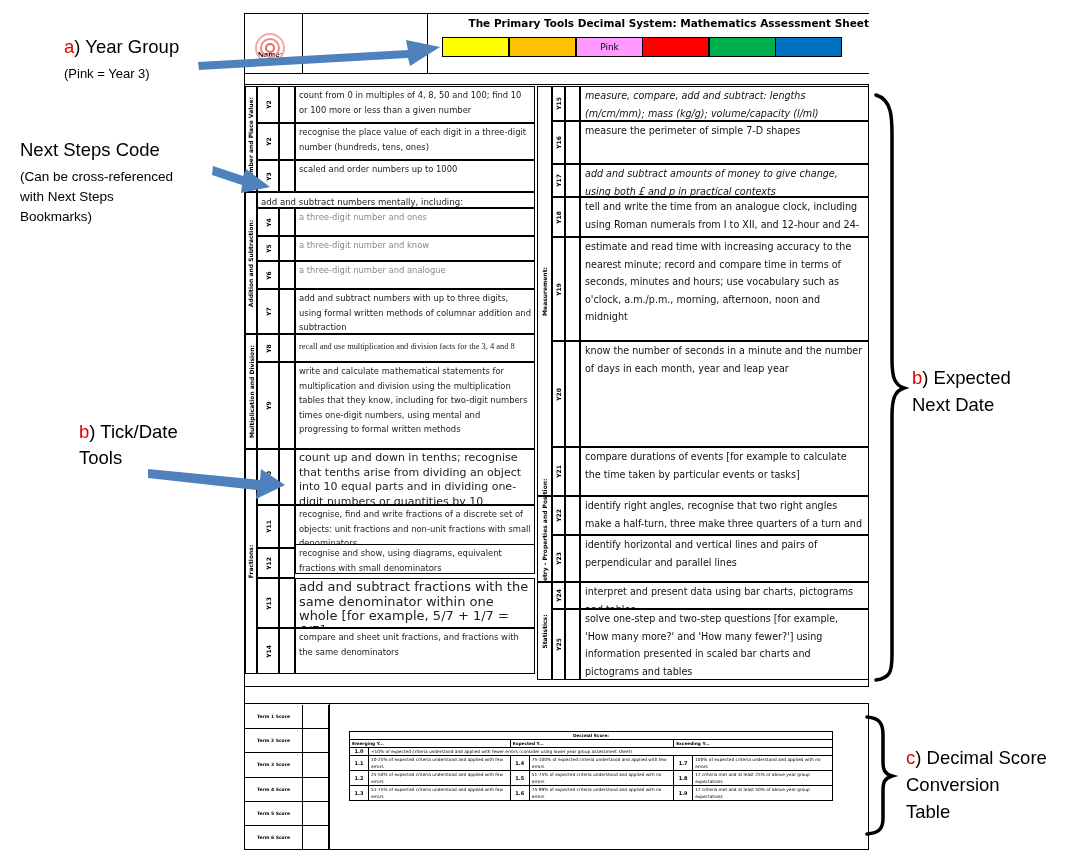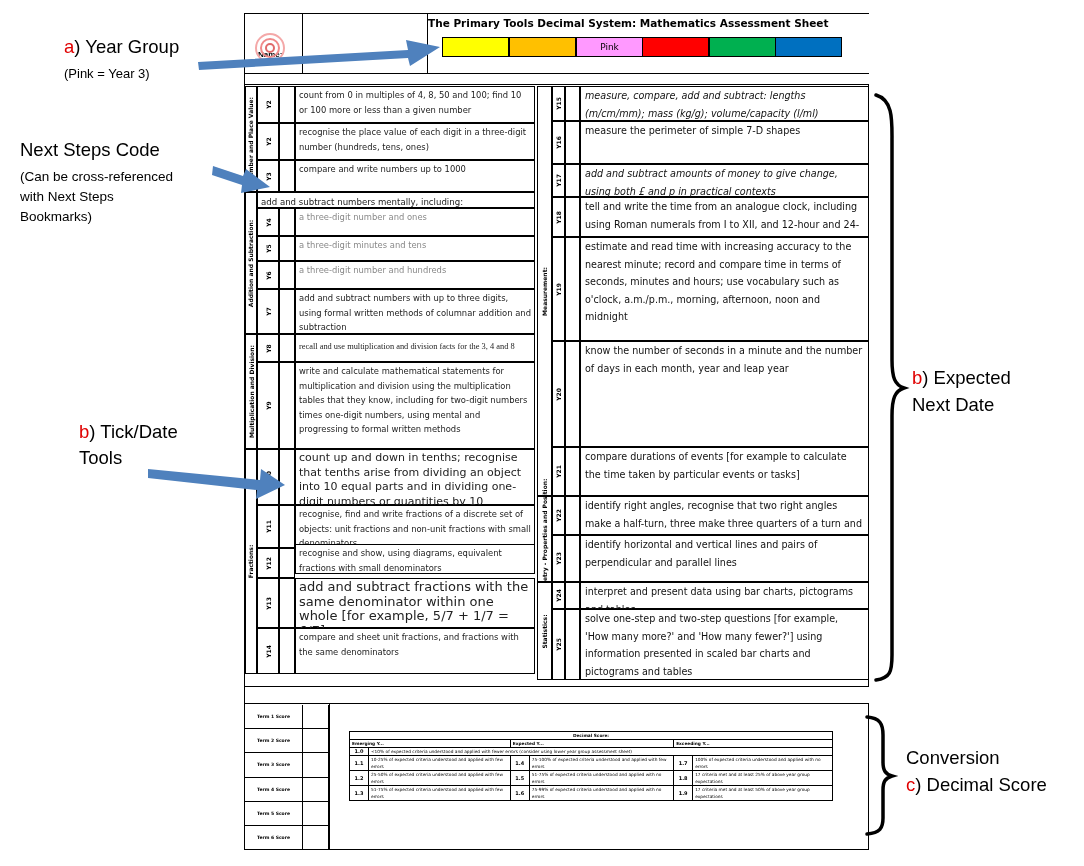--- a/index.html
+++ b/index.html
@@ -31,21 +31,21 @@
   <div class="cell" style="left:0;top:0;width:58px;height:60px;border-width:0 1px 1px 0;">
     <div class="small" style="position:absolute;left:13px;top:4px;font-weight:bold;font-size:8px;">Name:</div>
     <svg style="position:absolute;left:9px;top:18px;" width="32" height="32">
       <circle cx="16" cy="16" r="14" fill="none" stroke="#f4a8a8" stroke-width="2"></circle>
       <circle cx="16" cy="16" r="9" fill="none" stroke="#f08a8a" stroke-width="2"></circle>
       <circle cx="16" cy="16" r="4" fill="none" stroke="#e06a6a" stroke-width="2"></circle>
     </svg>
   </div>
   <div class="cell" style="left:58px;top:0;width:125px;height:60px;border-width:0 1px 1px 0;"></div>
   <div class="cell" style="left:183px;top:0;width:441px;height:60px;border-width:0 0 1px 0;">
-    <div class="title" style="position:absolute;left:0;right:0;top:3px;text-align:left;">The Primary Tools Decimal System: Mathematics Assessment Sheet</div>
+    <div class="title" style="position:absolute;left:0;right:0;top:3px;text-align:right;">The Primary Tools Decimal System: Mathematics Assessment Sheet</div>
     <div id="ygBar">
         <div class="yg" style="left: 14px; width: 67px; background: rgb(255, 255, 0);"></div>
         <div class="yg" style="left: 81px; width: 67px; background: rgb(255, 192, 0);"></div>
         <div class="yg" style="left: 148px; width: 67px; background: rgb(255, 153, 255);">Pink</div>
         <div class="yg" style="left: 214px; width: 67px; background: rgb(255, 0, 0);"></div>
         <div class="yg" style="left: 281px; width: 67px; background: rgb(0, 176, 80);"></div>
         <div class="yg" style="left: 347px; width: 67px; background: rgb(0, 112, 192);"></div>
       </div>
   </div>
   <div class="cell" style="left:0;top:60px;width:624px;height:11px;border-width:0 0 1px 0;">
@@ -72,37 +72,37 @@
       <div class="cell txt" style="left:50px;top:72px;width:240px;height:37px;font-size:8.4px;line-height:14.5px;">count from 0 in multiples of 4, 8, 50 and 100; find 10 or 100 more or less than a given number</div>
       <div class="cell code" style="left:12px;top:109px;width:22px;height:37px;">
         <span>Y2</span>
       </div>
       <div class="cell" style="left:34px;top:109px;width:16px;height:37px;"></div>
       <div class="cell txt" style="left:50px;top:109px;width:240px;height:37px;font-size:8.4px;line-height:14.5px;">recognise the place value of each digit in a three-digit number (hundreds, tens, ones)</div>
       <div class="cell code" style="left:12px;top:146px;width:22px;height:32px;">
         <span>Y3</span>
       </div>
       <div class="cell" style="left:34px;top:146px;width:16px;height:32px;"></div>
-      <div class="cell txt" style="left:50px;top:146px;width:240px;height:32px;font-size:8.4px;line-height:14.5px;">compare and write numbers up to 1000</div>
+      <div class="cell txt" style="left:50px;top:146px;width:240px;height:32px;font-size:8.4px;line-height:14.5px;">scaled and order numbers up to 1000</div>
       <div class="cell txt" style="left:12px;top:178px;width:278px;height:16px;font-size:8.6px;">add and subtract numbers mentally, including:</div>
       <div class="cell code" style="left:12px;top:194px;width:22px;height:28px;">
         <span>Y4</span>
       </div>
       <div class="cell" style="left:34px;top:194px;width:16px;height:28px;"></div>
       <div class="cell txt grey" style="left:50px;top:194px;width:240px;height:28px;font-size:8.4px;line-height:14.5px;">a three-digit number and ones</div>
       <div class="cell code" style="left:12px;top:222px;width:22px;height:25px;">
         <span>Y5</span>
       </div>
       <div class="cell" style="left:34px;top:222px;width:16px;height:25px;"></div>
-      <div class="cell txt grey" style="left:50px;top:222px;width:240px;height:25px;font-size:8.4px;line-height:14.5px;">a three-digit minutes and tens</div>
+      <div class="cell txt grey" style="left:50px;top:222px;width:240px;height:25px;font-size:8.4px;line-height:14.5px;">a three-digit number and know</div>
       <div class="cell code" style="left:12px;top:247px;width:22px;height:28px;">
         <span>Y6</span>
       </div>
       <div class="cell" style="left:34px;top:247px;width:16px;height:28px;"></div>
-      <div class="cell txt grey" style="left:50px;top:247px;width:240px;height:28px;font-size:8.4px;line-height:14.5px;">a three-digit number and hundreds</div>
+      <div class="cell txt grey" style="left:50px;top:247px;width:240px;height:28px;font-size:8.4px;line-height:14.5px;">a three-digit number and analogue</div>
       <div class="cell code" style="left:12px;top:275px;width:22px;height:45px;">
         <span>Y7</span>
       </div>
       <div class="cell" style="left:34px;top:275px;width:16px;height:45px;"></div>
       <div class="cell txt" style="left:50px;top:275px;width:240px;height:45px;font-size:8.4px;line-height:14.5px;">add and subtract numbers with up to three digits, using formal written methods of columnar addition and subtraction</div>
       <div class="cell code" style="left:12px;top:320px;width:22px;height:28px;">
         <span>Y8</span>
       </div>
       <div class="cell" style="left:34px;top:320px;width:16px;height:28px;"></div>
       <div class="cell txt" style="left:50px;top:320px;width:240px;height:28px;font-size:8.4px;line-height:22px;font-family:Liberation Serif, serif;">recall and use multiplication and division facts for the 3, 4 and 8 multiplication tables</div>
@@ -298,15 +298,16 @@
   <div><span class="red">b</span><span>) Tick/Date</span></div>
   <div>Tools</div>
 </div>
 
 <div class="abs ann" style="left:912px;top:364px;font-size:18.5px;line-height:27px;">
   <div><span class="red">b</span><span>) Expected</span></div>
   <div>Next Date</div>
 </div>
 
 <div class="abs ann" style="left:906px;top:744px;font-size:18.5px;line-height:27px;">
+  <div><span class="red">c</span><span>) Decimal Score</span></div>
   <div>Conversion</div>
-  <div><span class="red">c</span><span>) Decimal Score</span></div>
+  <div>Table</div>
 </div>
 
 </body></html>

